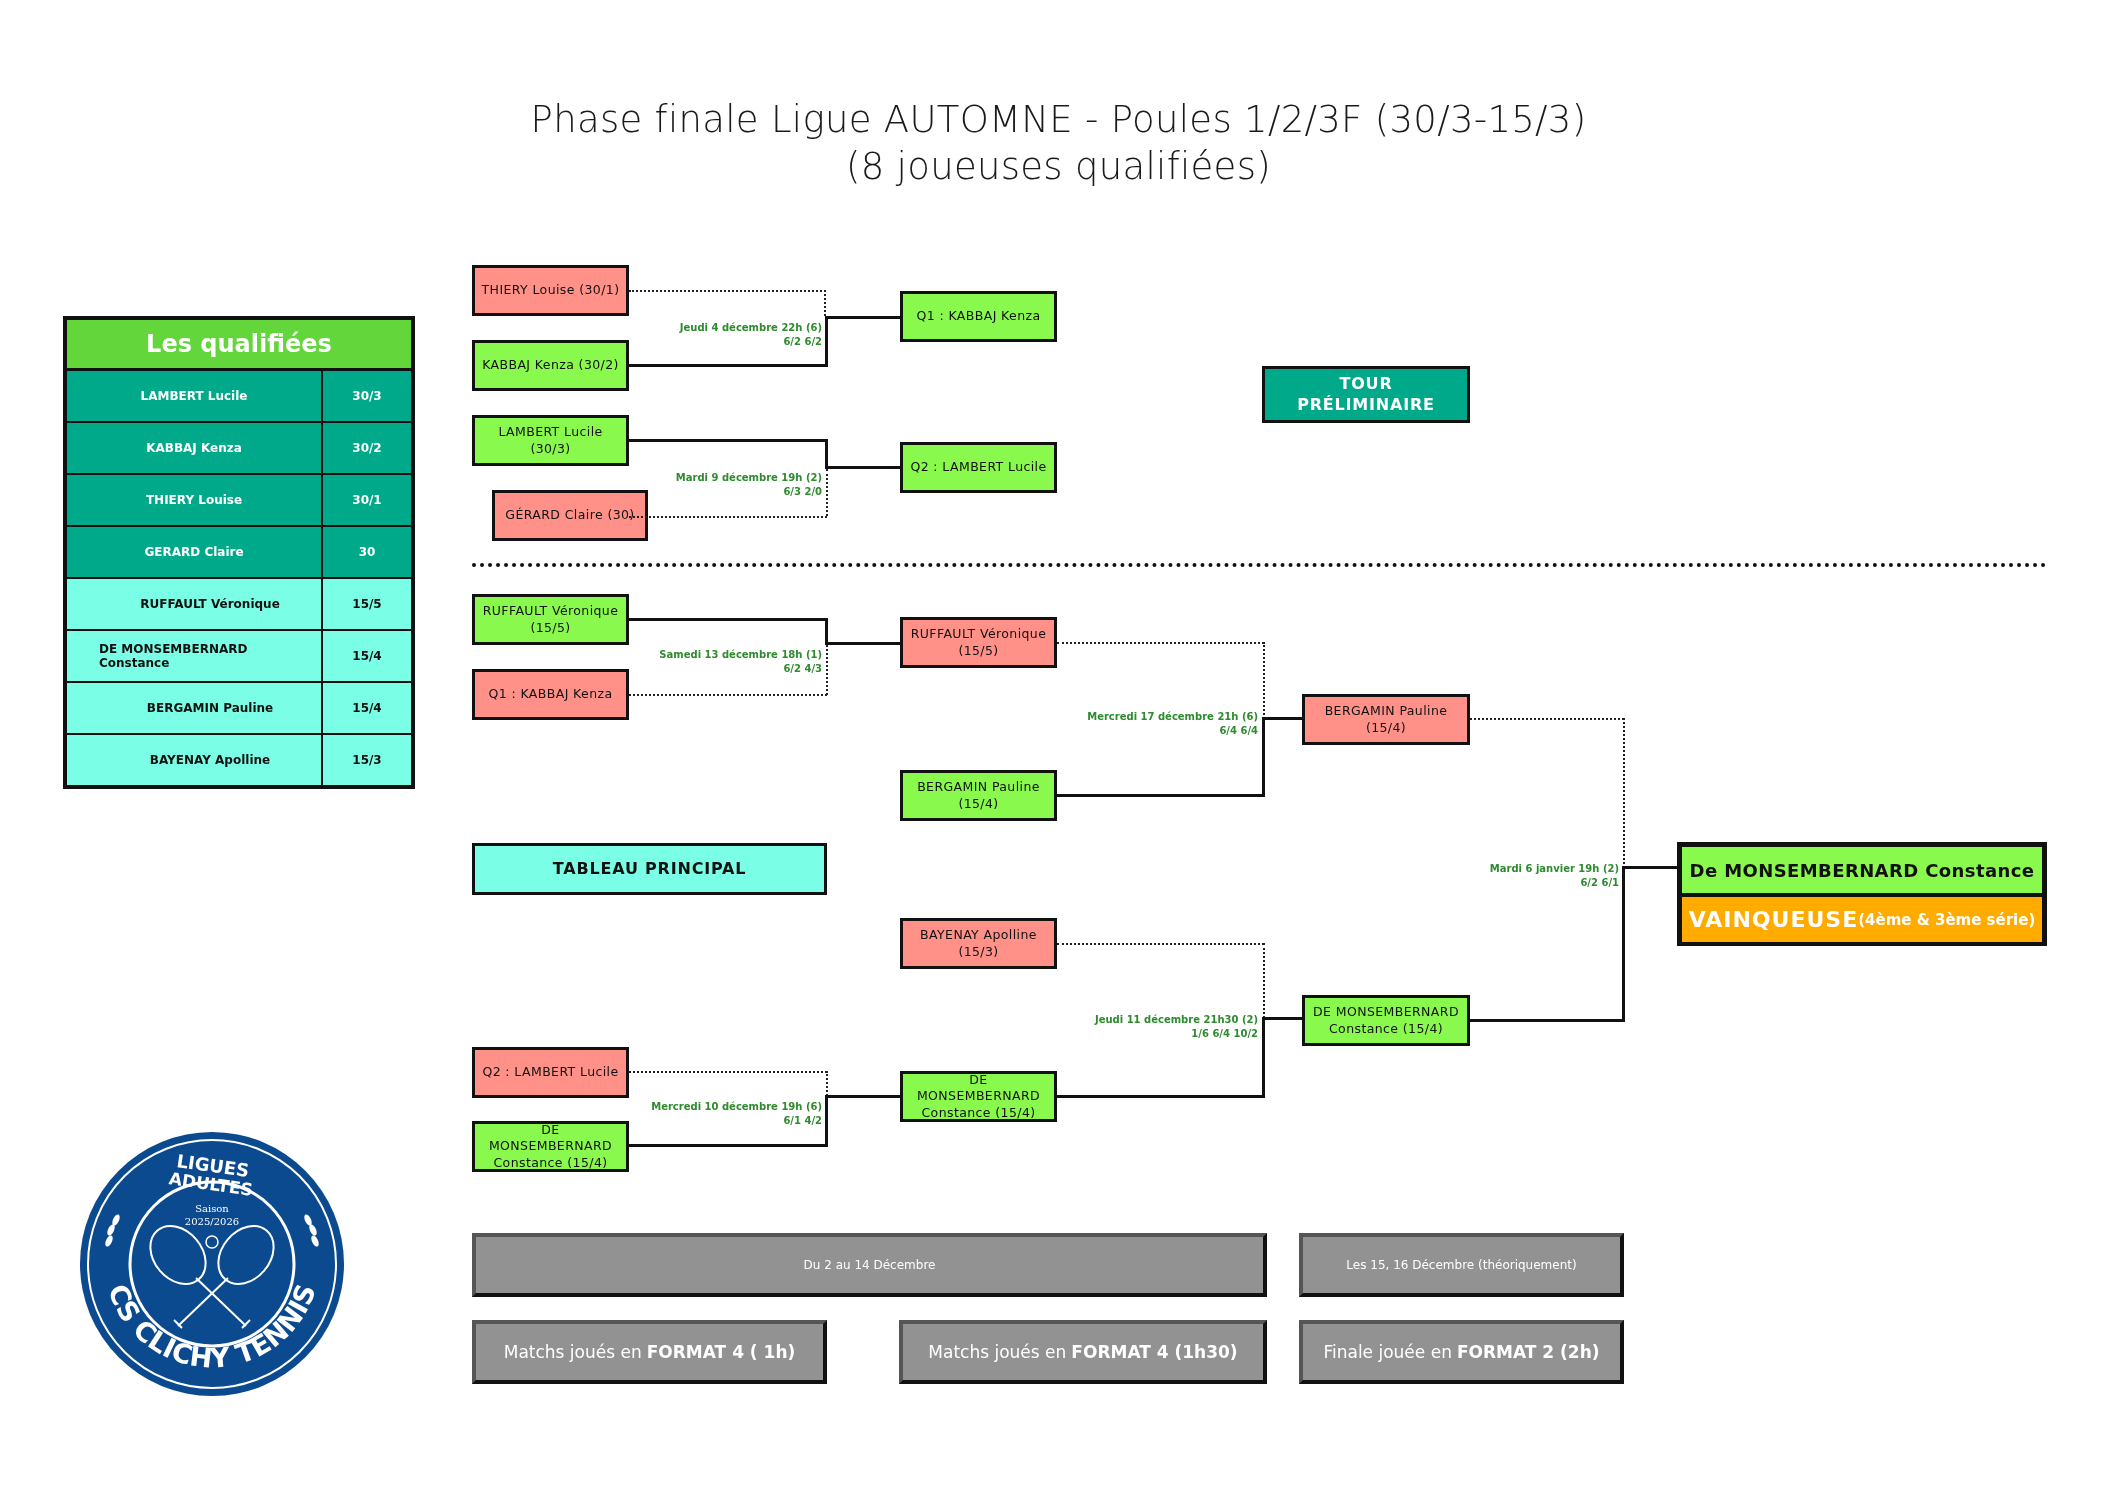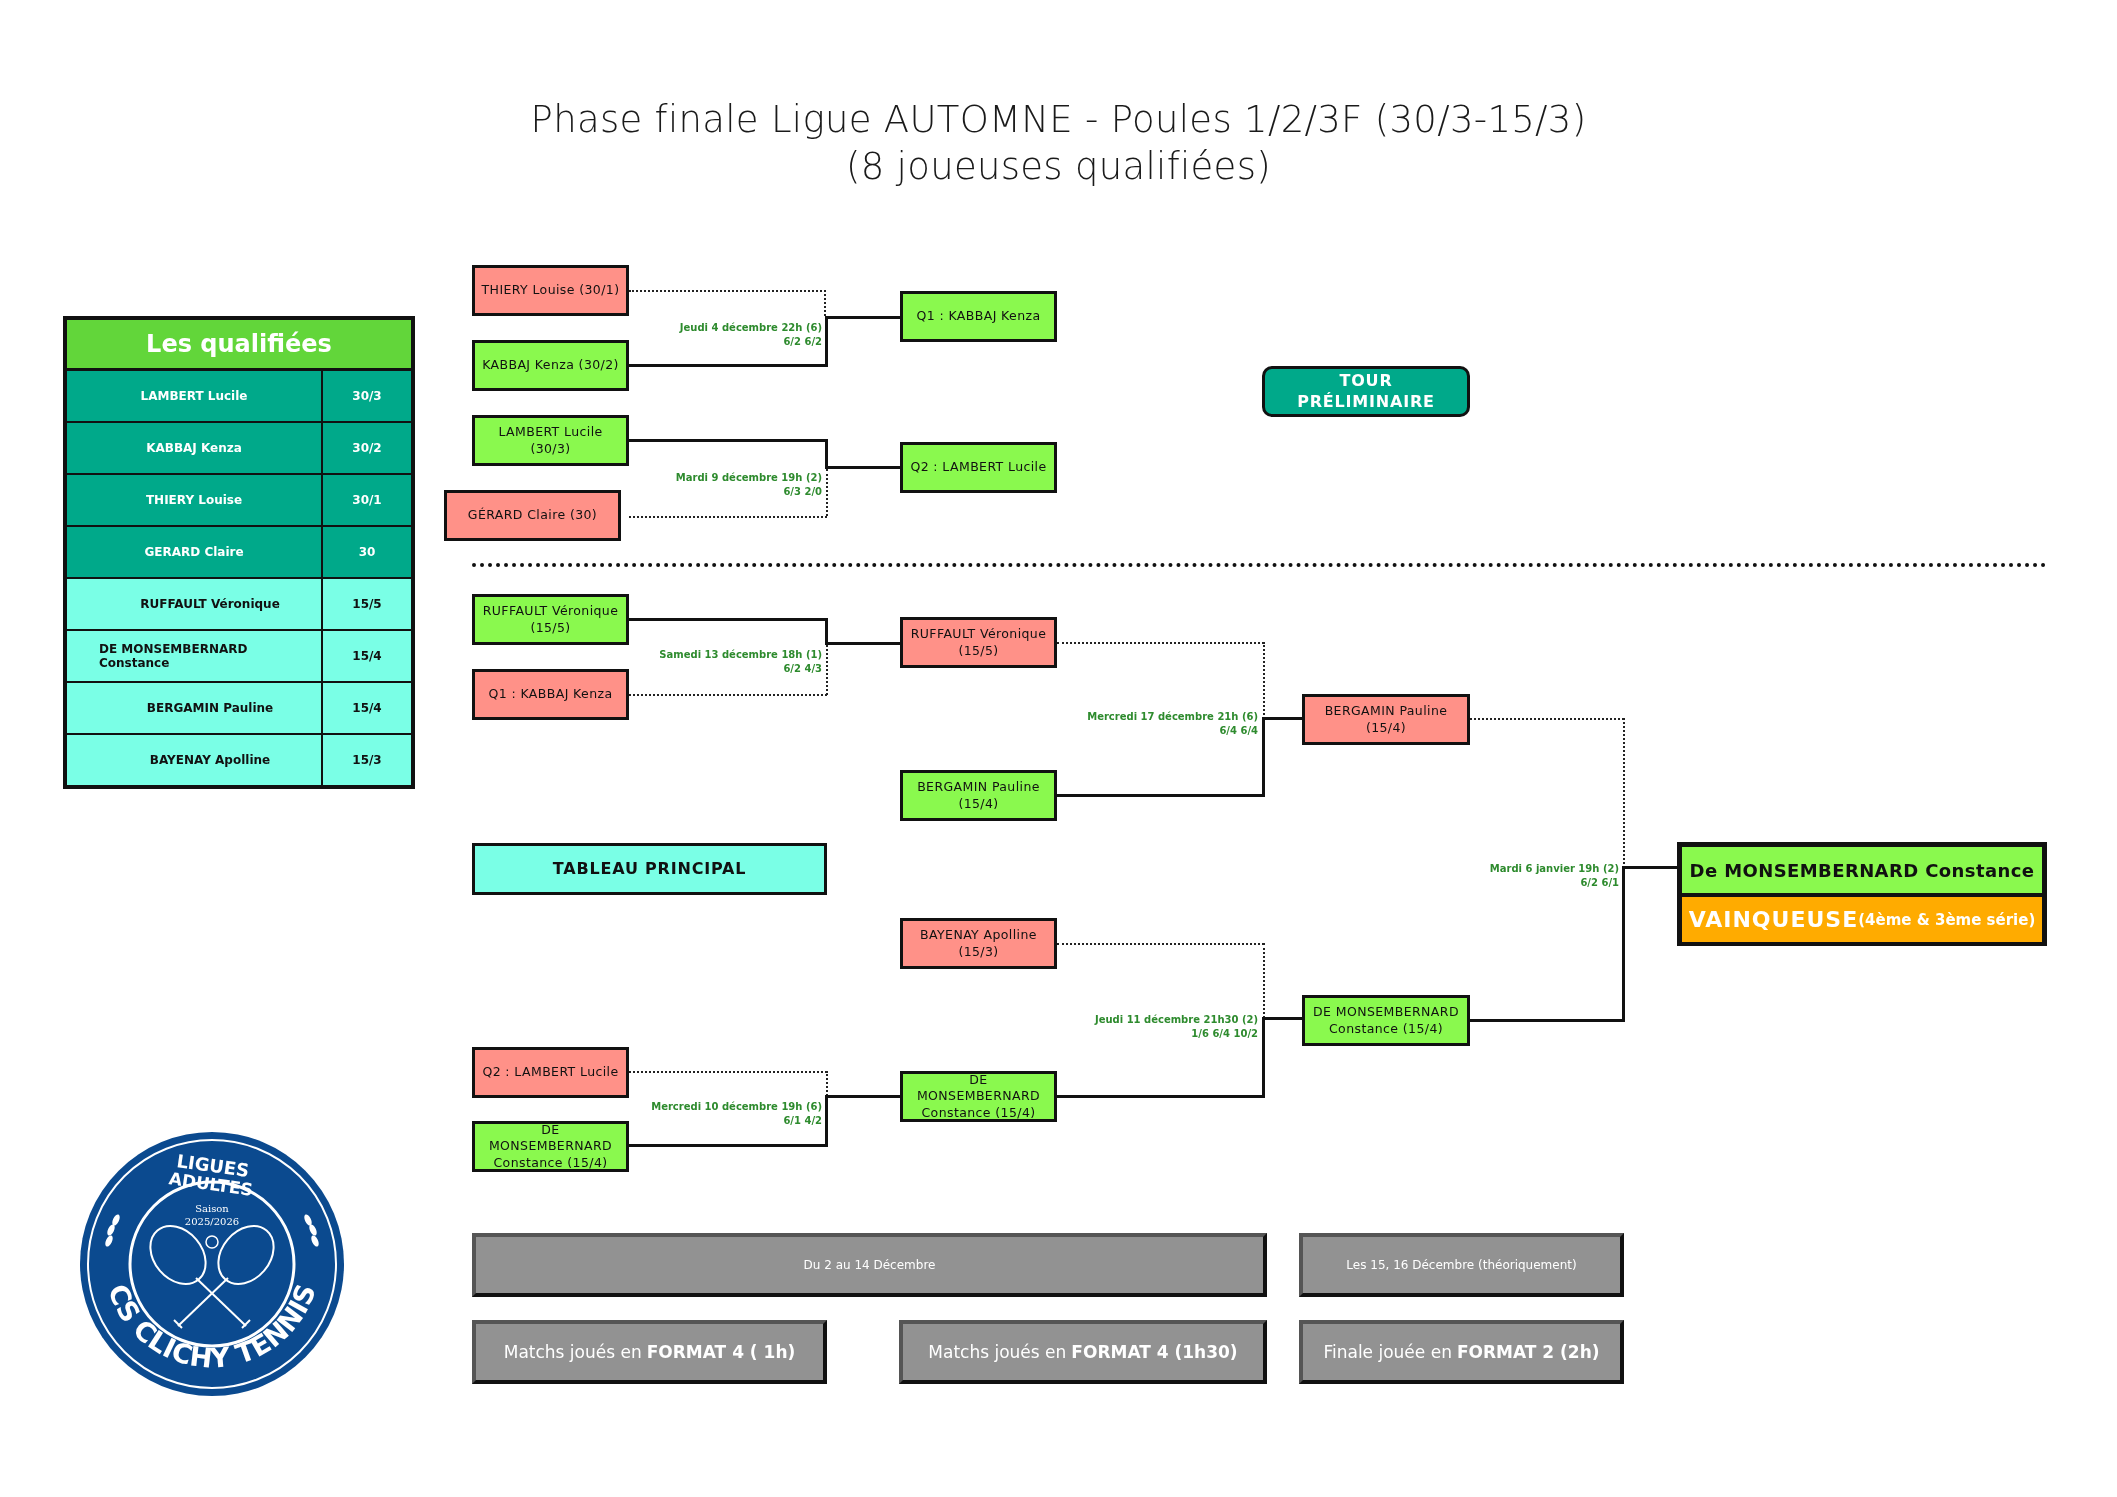--- a/index.html
+++ b/index.html
@@ -88,38 +88,38 @@
         <div class="qn">BERGAMIN Pauline</div>
         <div class="qr">15/4</div>
       </div>
       <div class="qrow light">
         <div class="qn">BAYENAY Apolline</div>
         <div class="qr">15/3</div>
       </div>
     </div>
 </div>
 
-<div class="box label-box teal" style="left:1262px;top:366px;width:208px;height:51px;border-radius:10px;">TOUR PRÉLIMINAIRE</div>
+<div class="box label-box teal" style="left:1262px;top:366px;width:208px;height:57px;">TOUR PRÉLIMINAIRE</div>
 <div class="box label-box cyan" style="left:472px;top:843px;width:355px;height:52px;">TABLEAU PRINCIPAL</div>
 
 <div class="box lose" style="left:472px;top:265px;width:157px;height:51px;">THIERY Louise (30/1)</div>
 <div class="box win" style="left:472px;top:340px;width:157px;height:51px;">KABBAJ Kenza (30/2)</div>
 <div class="dh" style="left:629px;top:290px;width:197px;"></div>
 <div class="dv" style="left:824px;top:290px;height:26px;"></div>
 <div class="ln" style="left:629px;top:364px;width:199px;height:3px;"></div>
 <div class="ln" style="left:825px;top:316px;width:3px;height:51px;"></div>
 <div class="ln" style="left:825px;top:316px;width:76px;height:3px;"></div>
 <div class="score" style="right:1295px;top:321px;">
   <div>Jeudi 4 décembre 22h (6)</div>
   <div>6/2 6/2</div>
 </div>
 <div class="box win" style="left:900px;top:291px;width:157px;height:51px;">Q1 : KABBAJ Kenza</div>
 
 <div class="box win" style="left:472px;top:415px;width:157px;height:51px;">LAMBERT Lucile (30/3)</div>
-<div class="box lose" style="left:444px;top:490px;width:177px;height:51px;">GÉRARD Claire (30)</div>
+<div class="box lose" style="left:492px;top:490px;width:156px;height:51px;">GÉRARD Claire (30)</div>
 <div class="ln" style="left:629px;top:439px;width:199px;height:3px;"></div>
 <div class="ln" style="left:825px;top:439px;width:3px;height:30px;"></div>
 <div class="ln" style="left:825px;top:466px;width:76px;height:3px;"></div>
 <div class="dv" style="left:826px;top:469px;height:47px;"></div>
 <div class="dh" style="left:629px;top:516px;width:198px;"></div>
 <div class="score" style="right:1295px;top:471px;">
   <div>Mardi 9 décembre 19h (2)</div>
   <div>6/3 2/0</div>
 </div>
 <div class="box win" style="left:900px;top:442px;width:157px;height:51px;">Q2 : LAMBERT Lucile</div>

